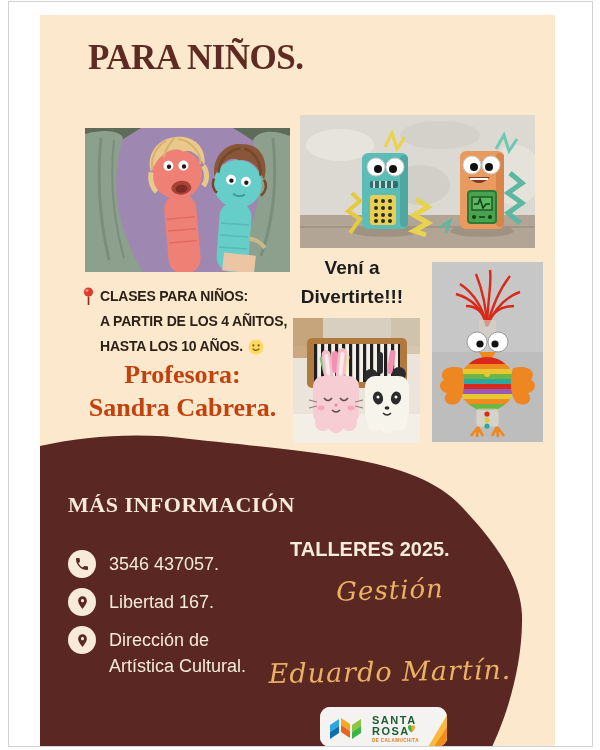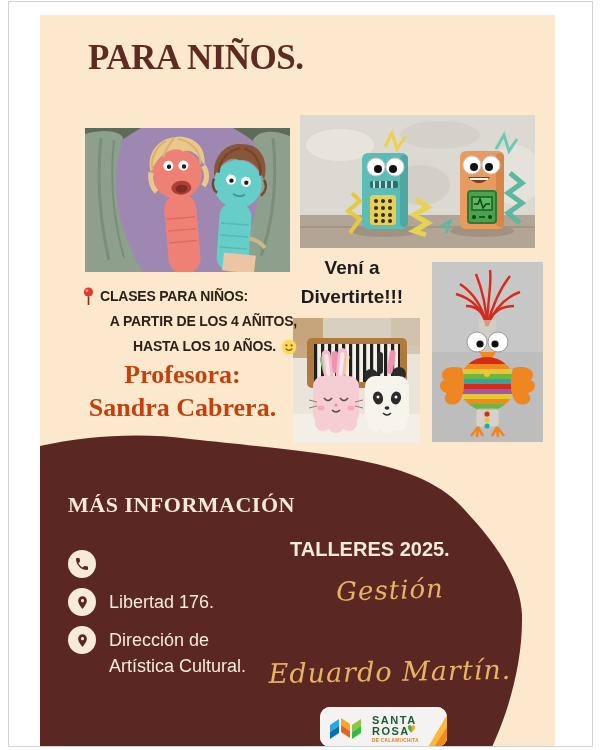--- a/index.html
+++ b/index.html
@@ -20,21 +20,21 @@
   .ph-chicken{left:392px;top:247px;width:111px;height:180px;}
 
   .invite{position:absolute;left:222px;top:238px;width:180px;text-align:center;
           font-weight:700;font-size:19px;line-height:29px;color:#1c1c1c;}
   .invite span{display:block;}
 
   .classes{position:absolute;left:42px;top:269px;width:215px;font-size:14px;line-height:25px;
            font-weight:700;color:#2b2118;letter-spacing:-0.2px;}
   .cl-row{display:flex;align-items:center;}
   .cl-row .pin{margin-right:5px;display:inline-flex;}
-  .cl-indent{padding-left:18px;justify-content:flex-end;}
+  .cl-indent{padding-left:18px;}
   .smiley{margin-left:5px;display:inline-flex;}
 
   .professor{position:absolute;left:30px;top:343px;width:225px;text-align:center;
              font-family:"Liberation Serif",serif;font-weight:700;font-size:26px;line-height:33px;color:#c2410c;}
 
   .blob{position:absolute;left:0;top:0;width:515px;height:732px;z-index:5;}
   .over-blob{z-index:10;}
 
   .info-heading{position:absolute;left:28px;top:477px;font-family:"Liberation Serif",serif;
                 font-weight:700;font-size:22px;color:#f7ead8;letter-spacing:0.5px;z-index:10;}
@@ -325,28 +325,29 @@
     <div class="info-heading over-blob">MÁS INFORMACIÓN</div>
 
     <div class="contact over-blob">
       <div class="c-row">
         <span class="c-icon">
           <svg width="16" height="16" viewBox="0 0 24 24">
             <path d="M6.62 10.79c1.44 2.83 3.76 5.14 6.59 6.59l2.2-2.2c.27-.27.67-.36 1.02-.24 1.12.37 2.33.57 3.57.57.55 0 1 .45 1 1V20c0 .55-.45 1-1 1-9.39 0-17-7.61-17-17 0-.55.45-1 1-1h3.5c.55 0 1 .45 1 1 0 1.25.2 2.45.57 3.57.11.35.03.74-.25 1.02l-2.2 2.2z" fill="#5a2723"></path>
             <path d="M15 5 q3 1 4 4 M16.5 2.5 q4.5 1.5 6 6" stroke="#5a2723" stroke-width="1.8" fill="none" opacity="0"></path>
           </svg>
         </span>
+        <span class="c-text">3546 437057.</span>
       </div>
       <div class="c-row">
         <span class="c-icon">
           <svg width="15" height="15" viewBox="0 0 24 24">
             <path d="M12 2C8.13 2 5 5.13 5 9c0 5.25 7 13 7 13s7-7.75 7-13c0-3.87-3.13-7-7-7zm0 9.5c-1.38 0-2.5-1.12-2.5-2.5s1.12-2.5 2.5-2.5 2.5 1.12 2.5 2.5-1.12 2.5-2.5 2.5z" fill="#5a2723"></path>
           </svg>
         </span>
-        <span class="c-text">Libertad 176.</span>
+        <span class="c-text">Libertad 167.</span>
       </div>
       <div class="c-row">
         <span class="c-icon">
           <svg width="15" height="15" viewBox="0 0 24 24">
             <path d="M12 2C8.13 2 5 5.13 5 9c0 5.25 7 13 7 13s7-7.75 7-13c0-3.87-3.13-7-7-7zm0 9.5c-1.38 0-2.5-1.12-2.5-2.5s1.12-2.5 2.5-2.5 2.5 1.12 2.5 2.5-1.12 2.5-2.5 2.5z" fill="#5a2723"></path>
           </svg>
         </span>
         <span class="c-text">
           <span>Dirección de</span>
           <span>Artística Cultural.</span>

